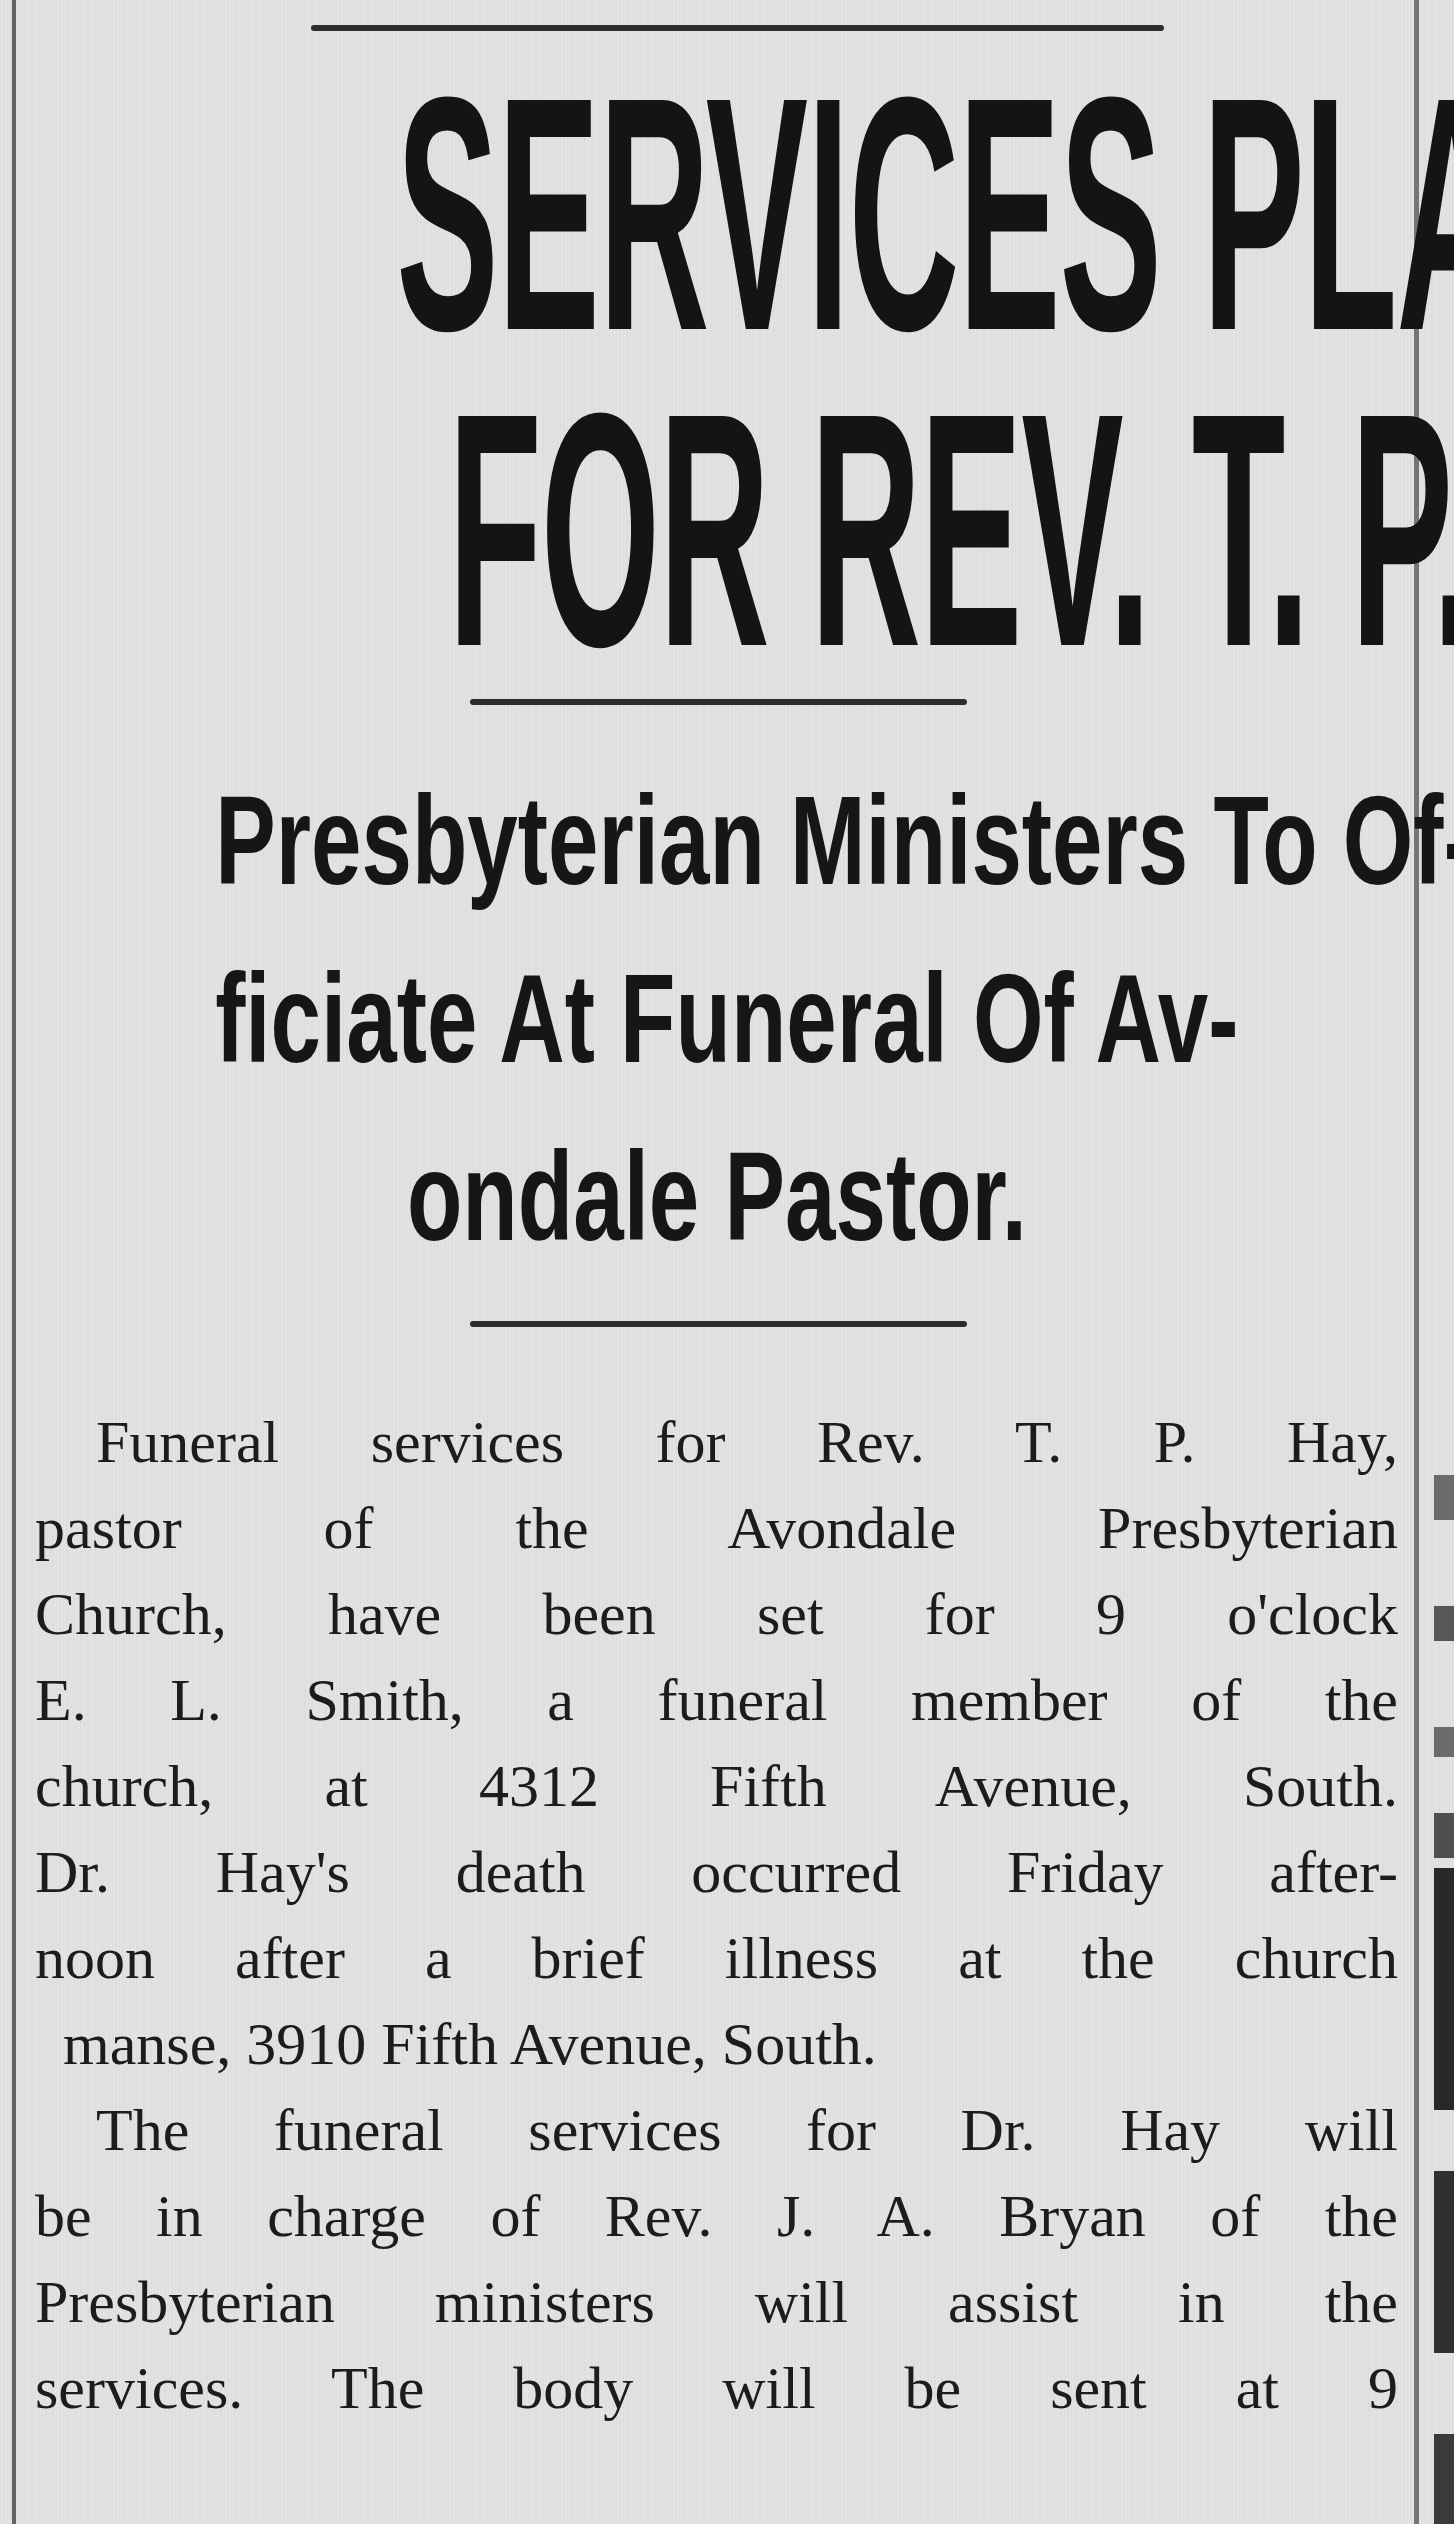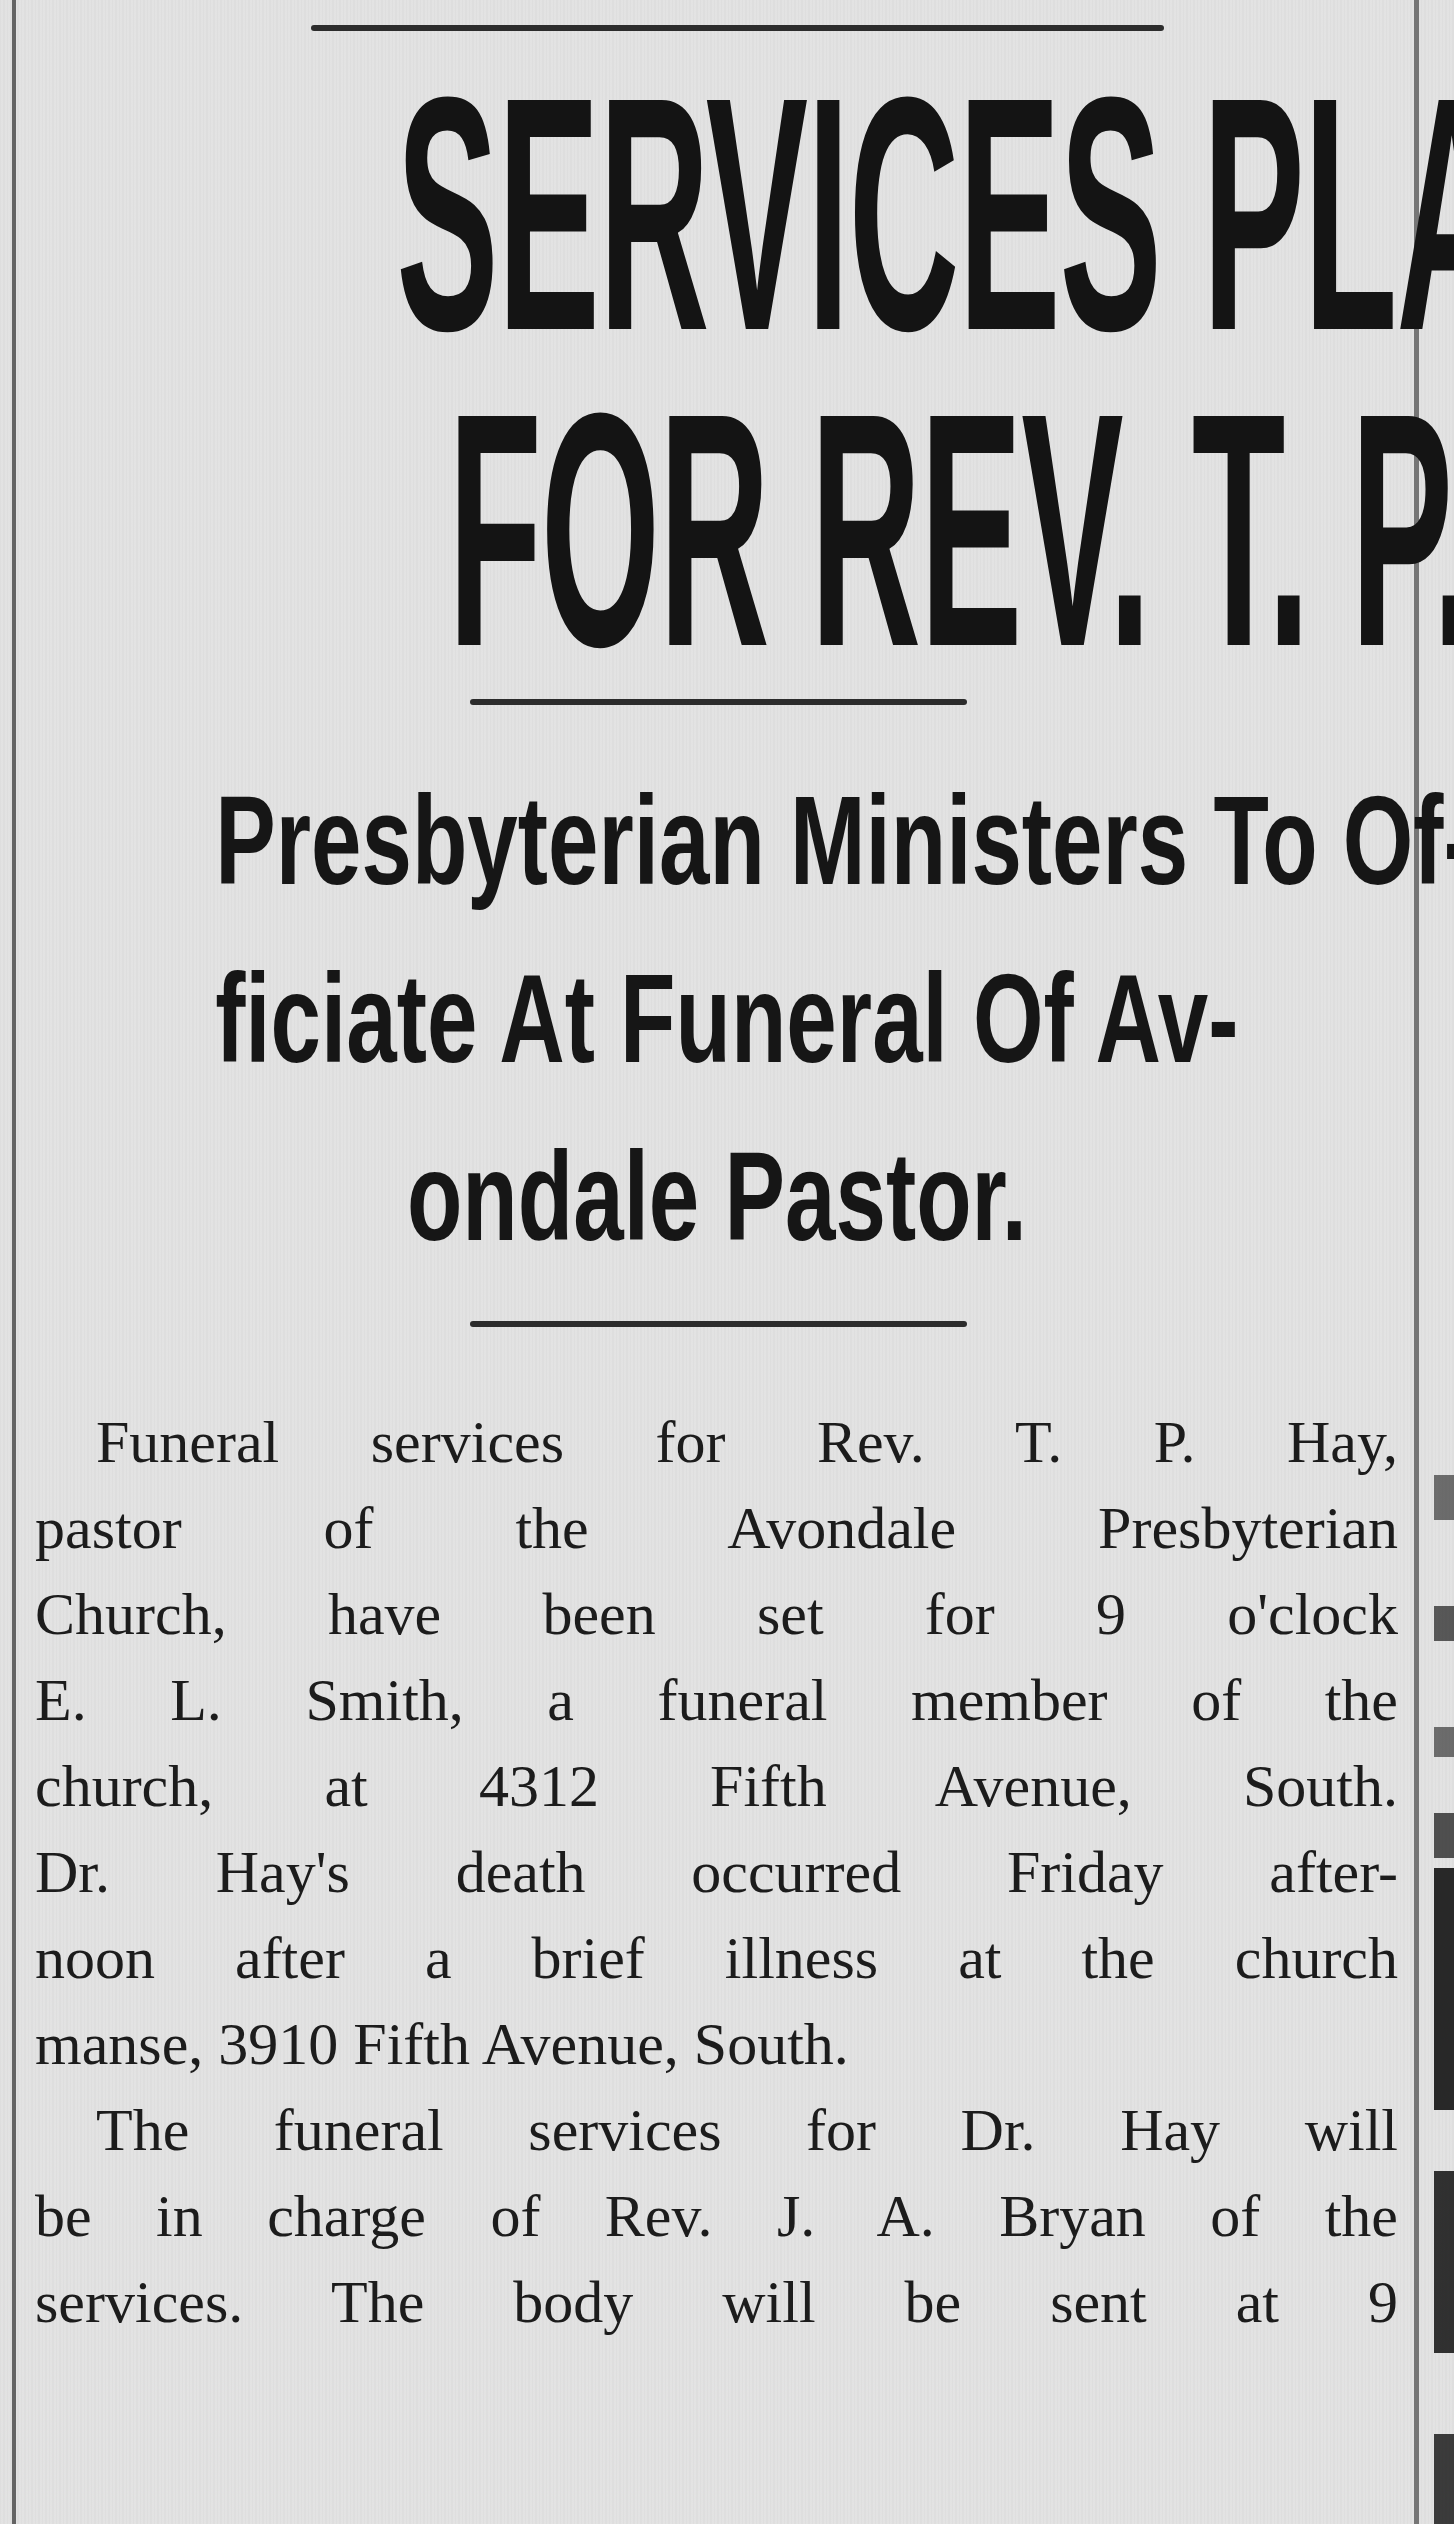--- a/index.html
+++ b/index.html
@@ -104,21 +104,21 @@
   }
   .body-text .ln {
     display: block;
     white-space: nowrap;
     text-align: justify;
     text-align-last: justify;
     height: 86px;
     overflow: visible;
   }
   .body-text .ln.indent { padding-left: 61px; }
-  .body-text .ln.last { text-align-last: left; }
+  .body-text .ln.last { text-align-last: left; margin-left: 28px; }
 </style>
 </head>
 <body>
 
 <div class="paper"></div>
 <div class="border-left"></div>
 <div class="column-rule"></div>
 
 <div class="adjacent-col">
   <div class="frag" style="top:1475px;height:45px;opacity:0.6"></div>
@@ -157,18 +157,19 @@
     <span class="ln">E. L. Smith, a funeral member of the</span>
     <span class="ln">church, at 4312 Fifth Avenue, South.</span>
     <span class="ln">Dr. Hay's death occurred Friday after-</span>
     <span class="ln">noon after a brief illness at the church</span>
     <span class="ln last">manse, 3910 Fifth Avenue, South.</span>
   </div>
 
   <div>
     <span class="ln indent">The funeral services for Dr. Hay will</span>
     <span class="ln">be in charge of Rev. J. A. Bryan of the</span>
+    <span class="ln">Presbyterian ministers will assist in the</span>
     <span class="ln">services. The body will be sent at 9</span>
 
   </div>
 
 </div>
 
 
 </body></html>

